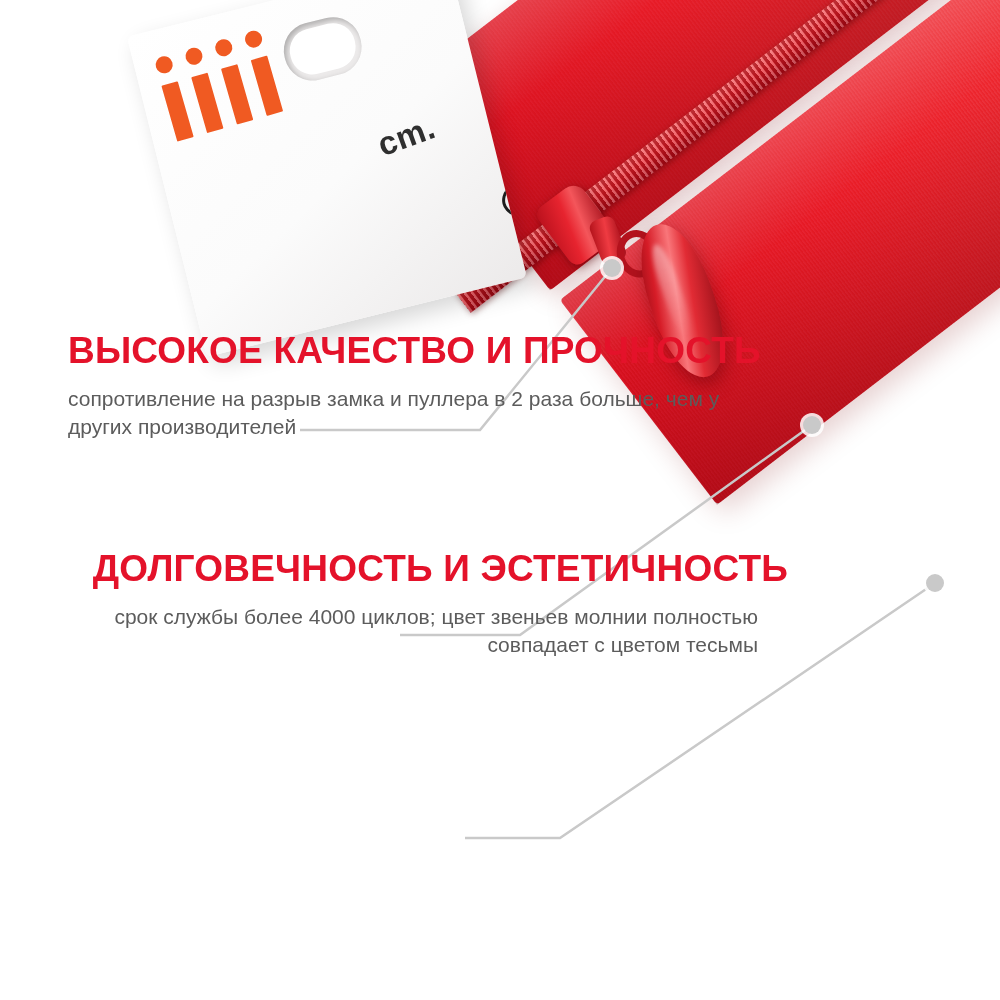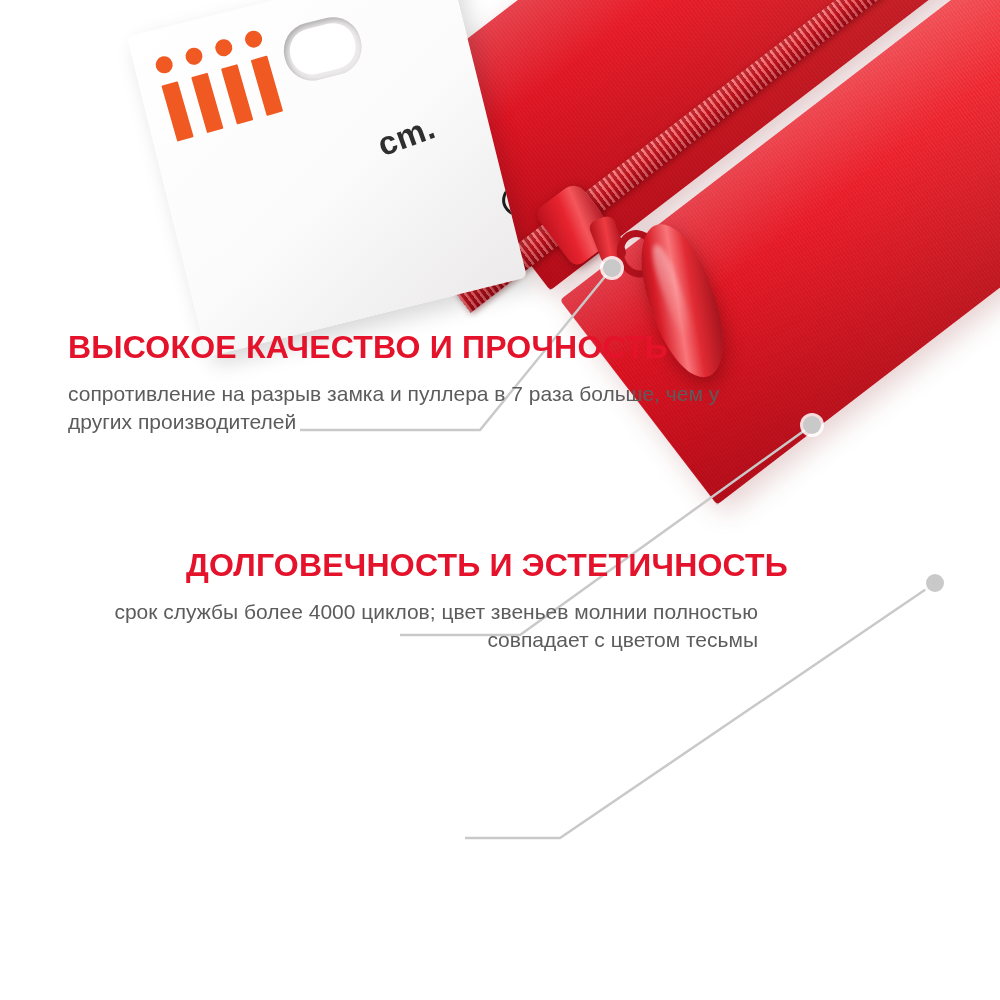--- a/index.html
+++ b/index.html
@@ -280,21 +280,21 @@
   }
 
   
   .feature {
     position: absolute;
     left: 68px;
     width: 720px;
   }
   .feature h2 {
     margin: 0 0 14px 0;
-    font-size: 32px;
+    font-size: 37px;
     line-height: 1.12;
     font-weight: bold;
     color: #e4122a;
     text-transform: uppercase;
     letter-spacing: .2px;
   }
   .feature p {
     margin: 0;
     font-size: 21px;
     line-height: 1.32;
@@ -372,21 +372,21 @@
     <polyline points="465,838 560,838 935,583" fill="none" stroke="#c9c9c9" stroke-width="2.5"></polyline>
   </svg>
   <div class="callouts">
     <span class="dot" style="left:612px; top:268px;"></span>
     <span class="dot" style="left:812px; top:425px;"></span>
     <span class="dot" style="left:935px; top:583px;"></span>
   </div>
 
   <div class="feature" id="feature-0">
     <h2>ВЫСОКОЕ КАЧЕСТВО И ПРОЧНОСТЬ</h2>
-    <p>сопротивление на разрыв замка и пуллера в 7 раза больше, чем у других производителей</p>
+    <p>сопротивление на разрыв замка и пуллера в 2 раза больше, чем у других производителей</p>
   </div>
 
   <div class="feature" id="feature-1">
     <h2>ДОЛГОВЕЧНОСТЬ И ЭСТЕТИЧНОСТЬ</h2>
     <p>срок службы более 4000 циклов; цвет звеньев молнии полностью совпадает с цветом тесьмы</p>
   </div>
 
 
 </div>
 

